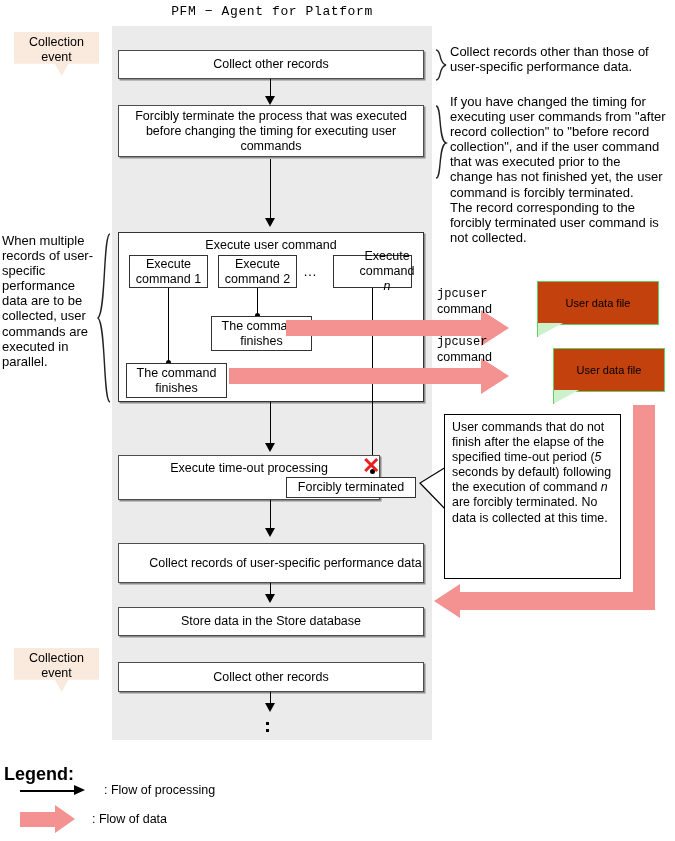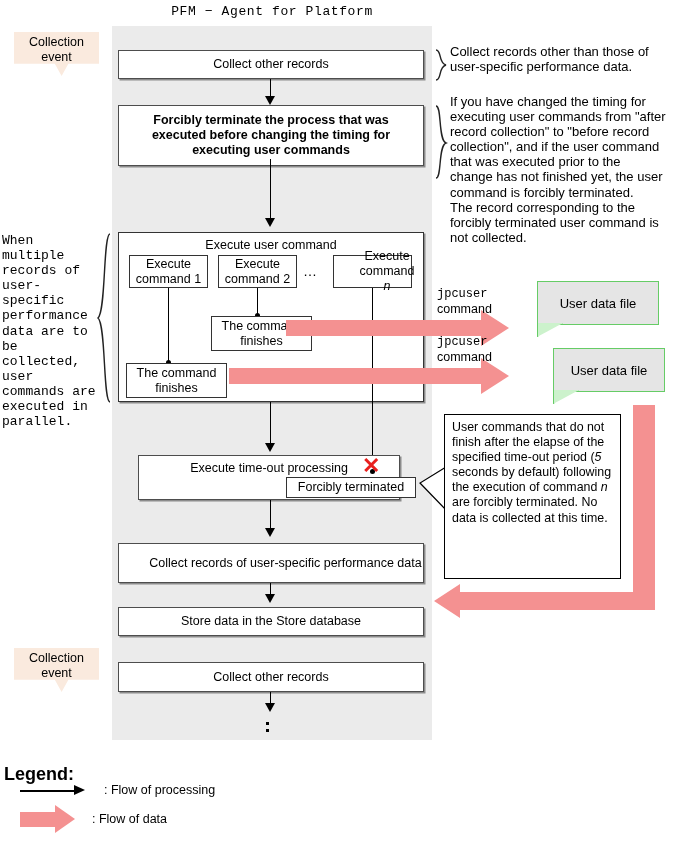--- a/index.html
+++ b/index.html
@@ -40,22 +40,22 @@
     background:#faeade;
     display:flex;align-items:center;justify-content:center;
     text-align:center;font-size:12.5px;line-height:15px;
     clip-path:polygon(0 0,100% 0,100% 72%,64% 72%,56% 100%,48% 72%,0 72%);
     box-sizing:border-box;padding-bottom:8px;
   }
   
   .note{font-size:13px;line-height:15.1px;}
   
   .datafile{
-    background:#e5e5e5;border:1px solid #66cc66;
-    box-sizing:border-box;font-size:13px;
+    background:#c2410c;border:1px solid #66cc66;
+    box-sizing:border-box;font-size:11px;
     display:flex;align-items:center;justify-content:center;
   }
   .datafile .fold{
     position:absolute;left:-1px;bottom:-13px;width:24px;height:13px;
     background:#ccf2cc;border:1px solid #66cc66;border-top:none;
     clip-path:polygon(0 0,100% 0,0 100%);
   }
   
   .mono{font-family:"Liberation Mono","DejaVu Sans Mono",monospace;font-size:12px;}
   
@@ -85,21 +85,21 @@
   <span style="white-space:pre-line;">Collection
 event</span>
 </div>
 
 <div class="abs flowbox" style="left:118px;top:50px;width:306px;height:29px;">
   <span>Collect other records</span>
 </div>
 <div class="abs vline" style="left:270px;top:79px;height:20px;"></div>
 <div class="abs arrowhead" style="left:265px;top:96px;"></div>
 
-<div class="abs flowbox" style="left:118px;top:105px;width:306px;height:61px;padding:0 8px;font-weight:bold;">
+<div class="abs flowbox" style="left:118px;top:105px;width:306px;height:52px;padding:0 8px;">
   <span>Forcibly terminate the process that was executed before changing the timing for executing user commands</span>
 </div>
 <div class="abs vline" style="left:270px;top:159px;height:62px;"></div>
 <div class="abs arrowhead" style="left:265px;top:218px;"></div>
 
 <div class="abs flowbox thin" style="left:118px;top:232px;width:306px;height:170px;display:block;">
   <div style="text-align:center;padding-top:5px;">
     <span>Execute user command</span>
   </div>
 </div>
@@ -128,21 +128,21 @@
 <div class="abs minibox" style="left:126px;top:363px;width:101px;height:35px;">
   <span>The command finishes</span>
 </div>
 
 <div class="abs vline" style="left:270px;top:402px;height:44px;"></div>
 <div class="abs arrowhead" style="left:265px;top:443px;"></div>
 
 <svg class="abs" style="left:96px;top:232px;" width="16" height="172">
   <path d="M14 2 C7 2 10 80 2 86 C10 92 7 170 14 170" fill="none" stroke="#222" stroke-width="1.4"></path>
 </svg>
-<div class="abs note" style="left:2px;top:233px;width:94px;font-family:Liberation Mono, monospace;">When multiple records of user-specific performance data are to be collected, user commands are executed in parallel.</div>
+<div class="abs note" style="left:2px;top:233px;width:94px;">When multiple records of user-specific performance data are to be collected, user commands are executed in parallel.</div>
 
 <svg class="abs" style="left:434px;top:48px;" width="14" height="34">
   <path d="M2 2 C8 2 4 15 12 17 C4 19 8 32 2 32" fill="none" stroke="#222" stroke-width="1.4"></path>
 </svg>
 <div class="abs note" style="left:450px;top:44px;width:216px;">Collect records other than those of user-specific performance data.</div>
 
 <svg class="abs" style="left:434px;top:104px;" width="14" height="76">
   <path d="M2 2 C8 2 4 36 12 39 C4 42 8 74 2 74" fill="none" stroke="#222" stroke-width="1.4"></path>
 </svg>
 <div class="abs note" style="left:450px;top:94px;width:216px;white-space:pre-line;">If you have changed the timing for executing user commands from "after record collection" to "before record collection", and if the user command that was executed prior to the change has not finished yet, the user command is forcibly terminated.
@@ -169,21 +169,21 @@
 </div>
 <div class="abs datafile" style="left:553px;top:348px;width:112px;height:44px;">
   <span>User data file</span>
   <span class="fold"></span>
 </div>
 
 <div class="abs" style="left:633px;top:405px;width:22px;height:200px;background:#f49191;"></div>
 <div class="abs" style="left:458px;top:592px;width:197px;height:18px;background:#f49191;"></div>
 <div class="abs" style="left:434px;top:584px;width:0;height:0;border-top:17px solid transparent;border-bottom:17px solid transparent;border-right:26px solid #f49191;"></div>
 
-<div class="abs flowbox" style="left:118px;top:455px;width:262px;height:45px;margin-left:20px;">
+<div class="abs flowbox" style="left:118px;top:455px;width:262px;height:45px;">
   <span style="position:absolute;left:0;right:0;top:5px;text-align:center;">Execute time-out processing</span>
 </div>
 <div class="abs dot" style="left:369.5px;top:469px;z-index:6;"></div>
 <div class="abs" id="x-mark" style="left:362px;top:455px;z-index:7;">✕</div>
 <div class="abs minibox" style="left:286px;top:477px;width:130px;height:21px;z-index:5;">
   <span>Forcibly terminated</span>
 </div>
 <div class="abs vline" style="left:270px;top:500px;height:30px;"></div>
 <div class="abs arrowhead" style="left:265px;top:528px;"></div>
 

